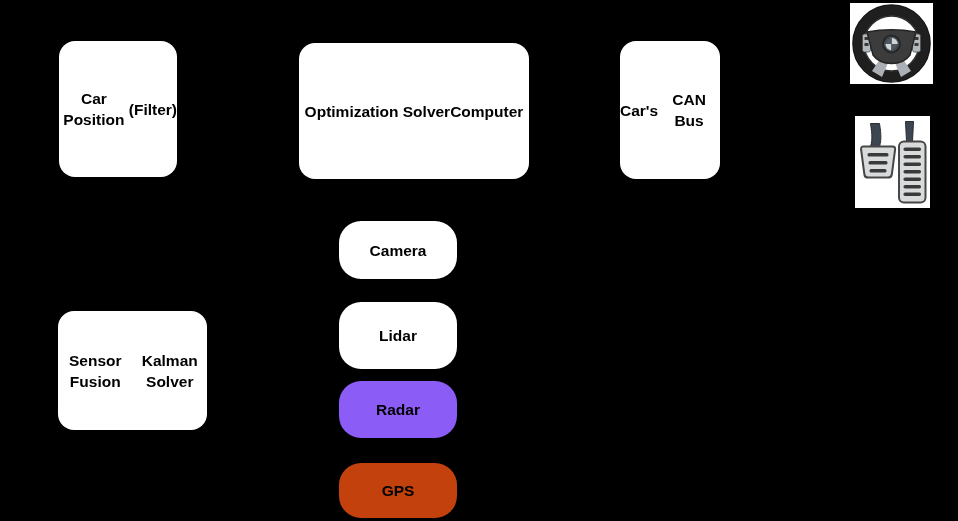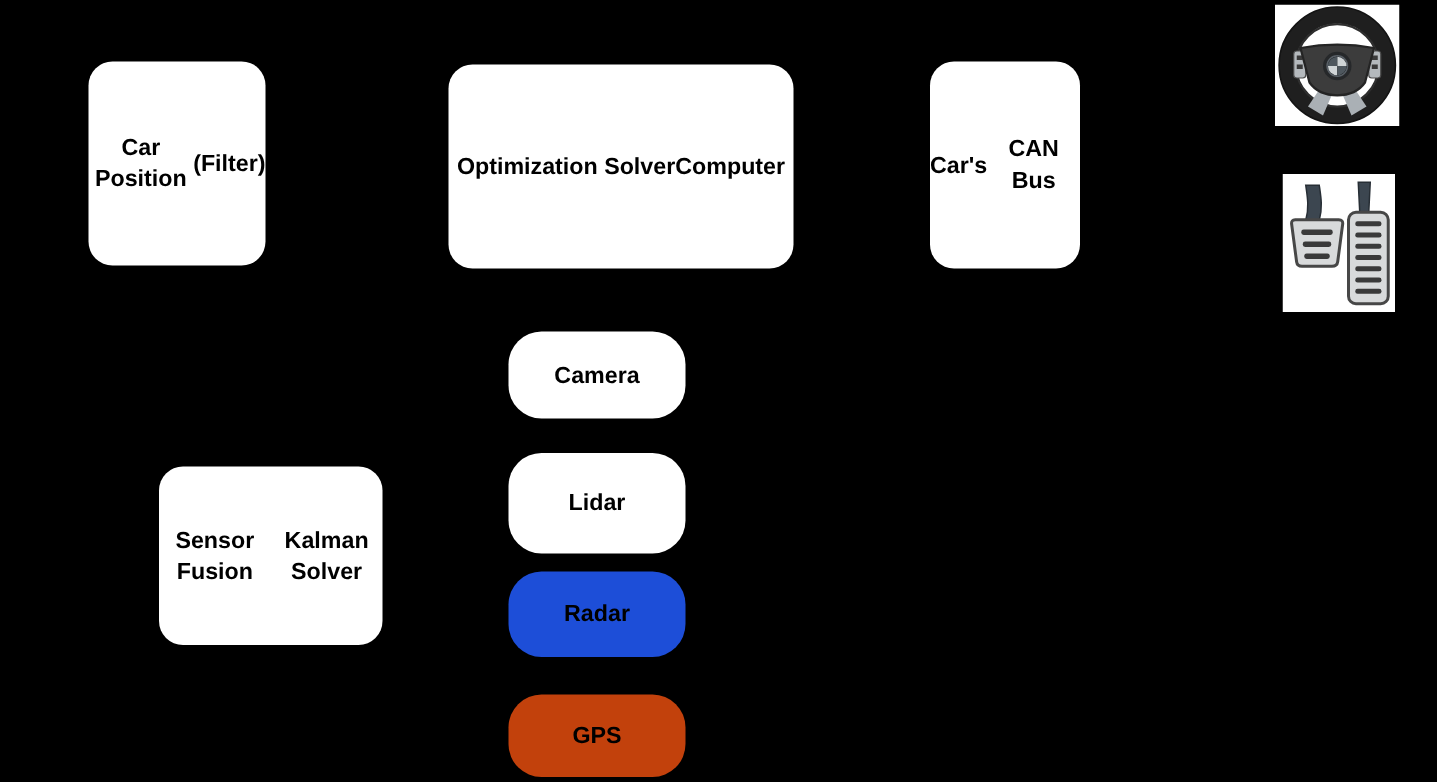--- a/index.html
+++ b/index.html
@@ -21,21 +21,21 @@
     font-size: 15.5px;
     line-height: 21px;
     display: flex;
     align-items: center;
     justify-content: center;
     text-align: center;
     box-sizing: border-box;
   }
   .node.big   { border-radius: 16px; }
   .node.small { border-radius: 22px; }
-  .node.gapped { row-gap: 36px; margin-left: 48px; }
+  .node.gapped { row-gap: 36px; }
   .figure { position: absolute; line-height: 0; }
 </style>
 </head>
 <body style="background: rgb(0, 0, 0);">
 
 <div class="canvas" style="background: rgb(0, 0, 0);">
 
   <div class="node big" style="left: 59px; top: 41px; width: 118px; height: 136px; background: rgb(255, 255, 255); color: rgb(0, 0, 0);">
     <div>Car Position</div>
     <div>(Filter)</div>
@@ -57,21 +57,21 @@
   </div>
 
   <div class="node small" style="left: 339px; top: 221px; width: 118px; height: 58px; background: rgb(255, 255, 255); color: rgb(0, 0, 0);">
     <div>Camera</div>
   </div>
 
   <div class="node small" style="left: 339px; top: 302px; width: 118px; height: 67px; background: rgb(255, 255, 255); color: rgb(0, 0, 0);">
     <div>Lidar</div>
   </div>
 
-  <div class="node small" style="left: 339px; top: 381px; width: 118px; height: 57px; background: #1d4ed8; color: rgb(0, 0, 0);">
+  <div class="node small" style="left: 339px; top: 381px; width: 118px; height: 57px; background: #8b5cf6; color: rgb(0, 0, 0);">
     <div>Radar</div>
   </div>
 
   <div class="node small" style="left: 339px; top: 463px; width: 118px; height: 55px; background: #c2410c; color: rgb(0, 0, 0);">
     <div>GPS</div>
   </div>
 
   <div class="figure" style="left:850px; top:3px;">
     <svg width="83" height="81" viewBox="0 0 83 81" xmlns="http://www.w3.org/2000/svg">
       <rect x="0" y="0" width="83" height="81" fill="#ffffff"></rect>

